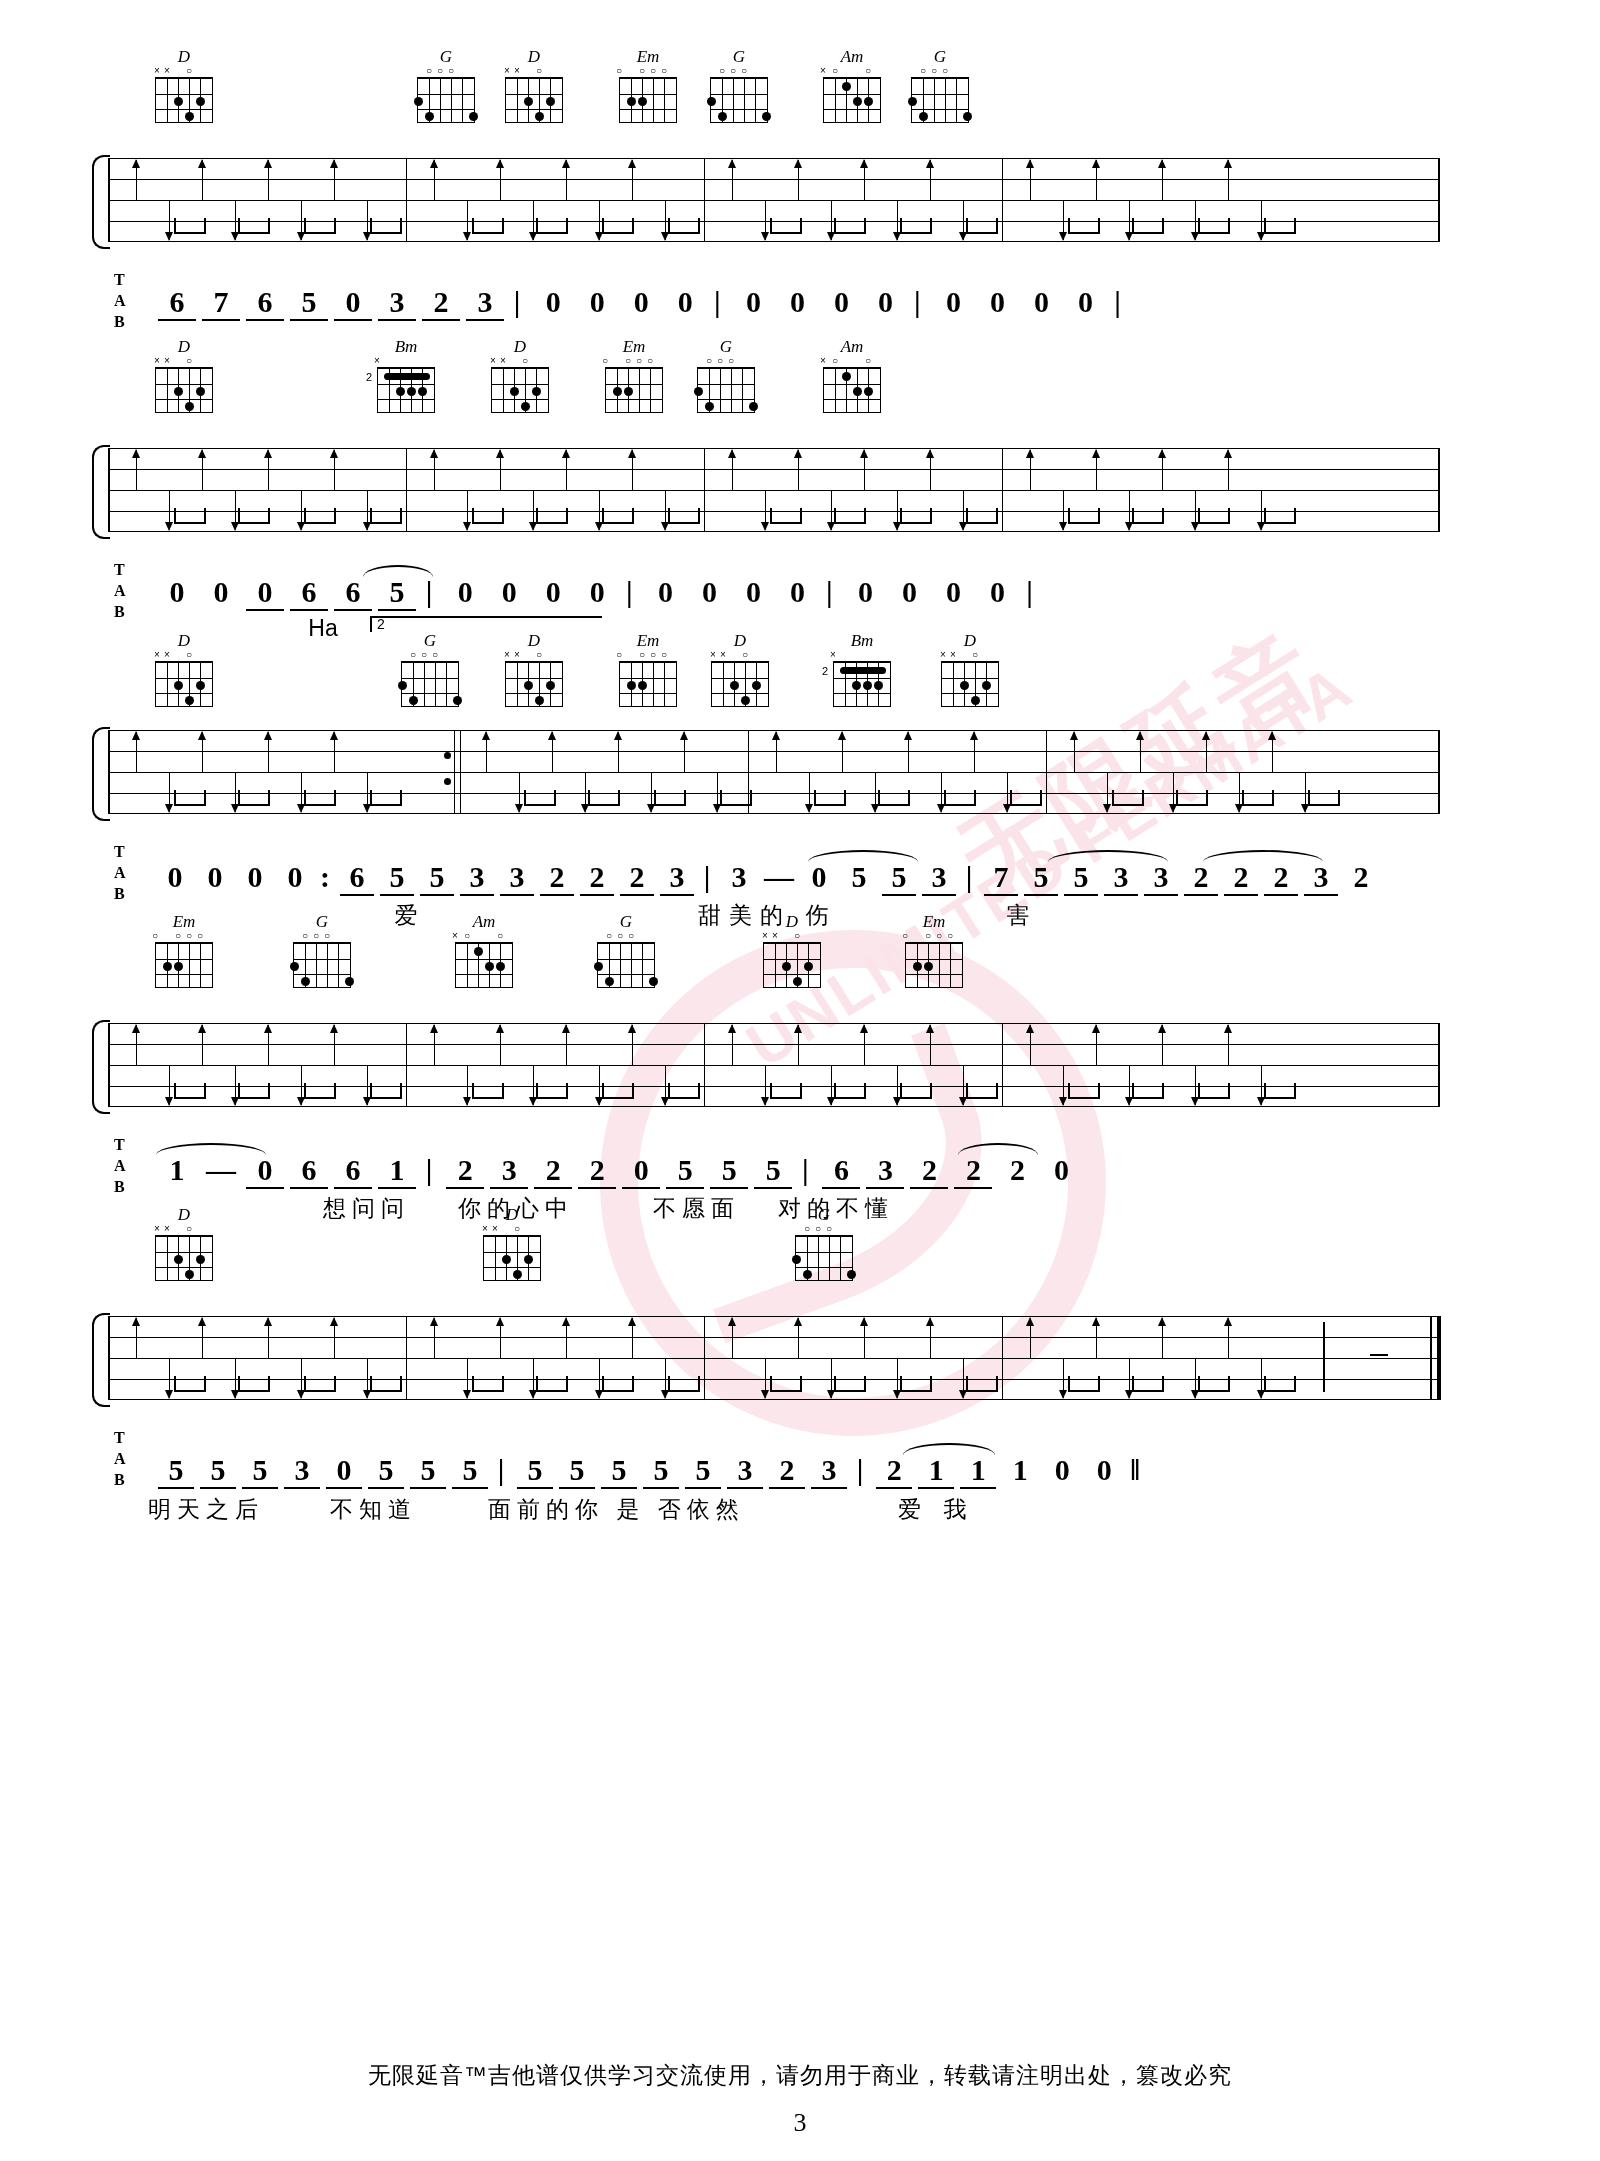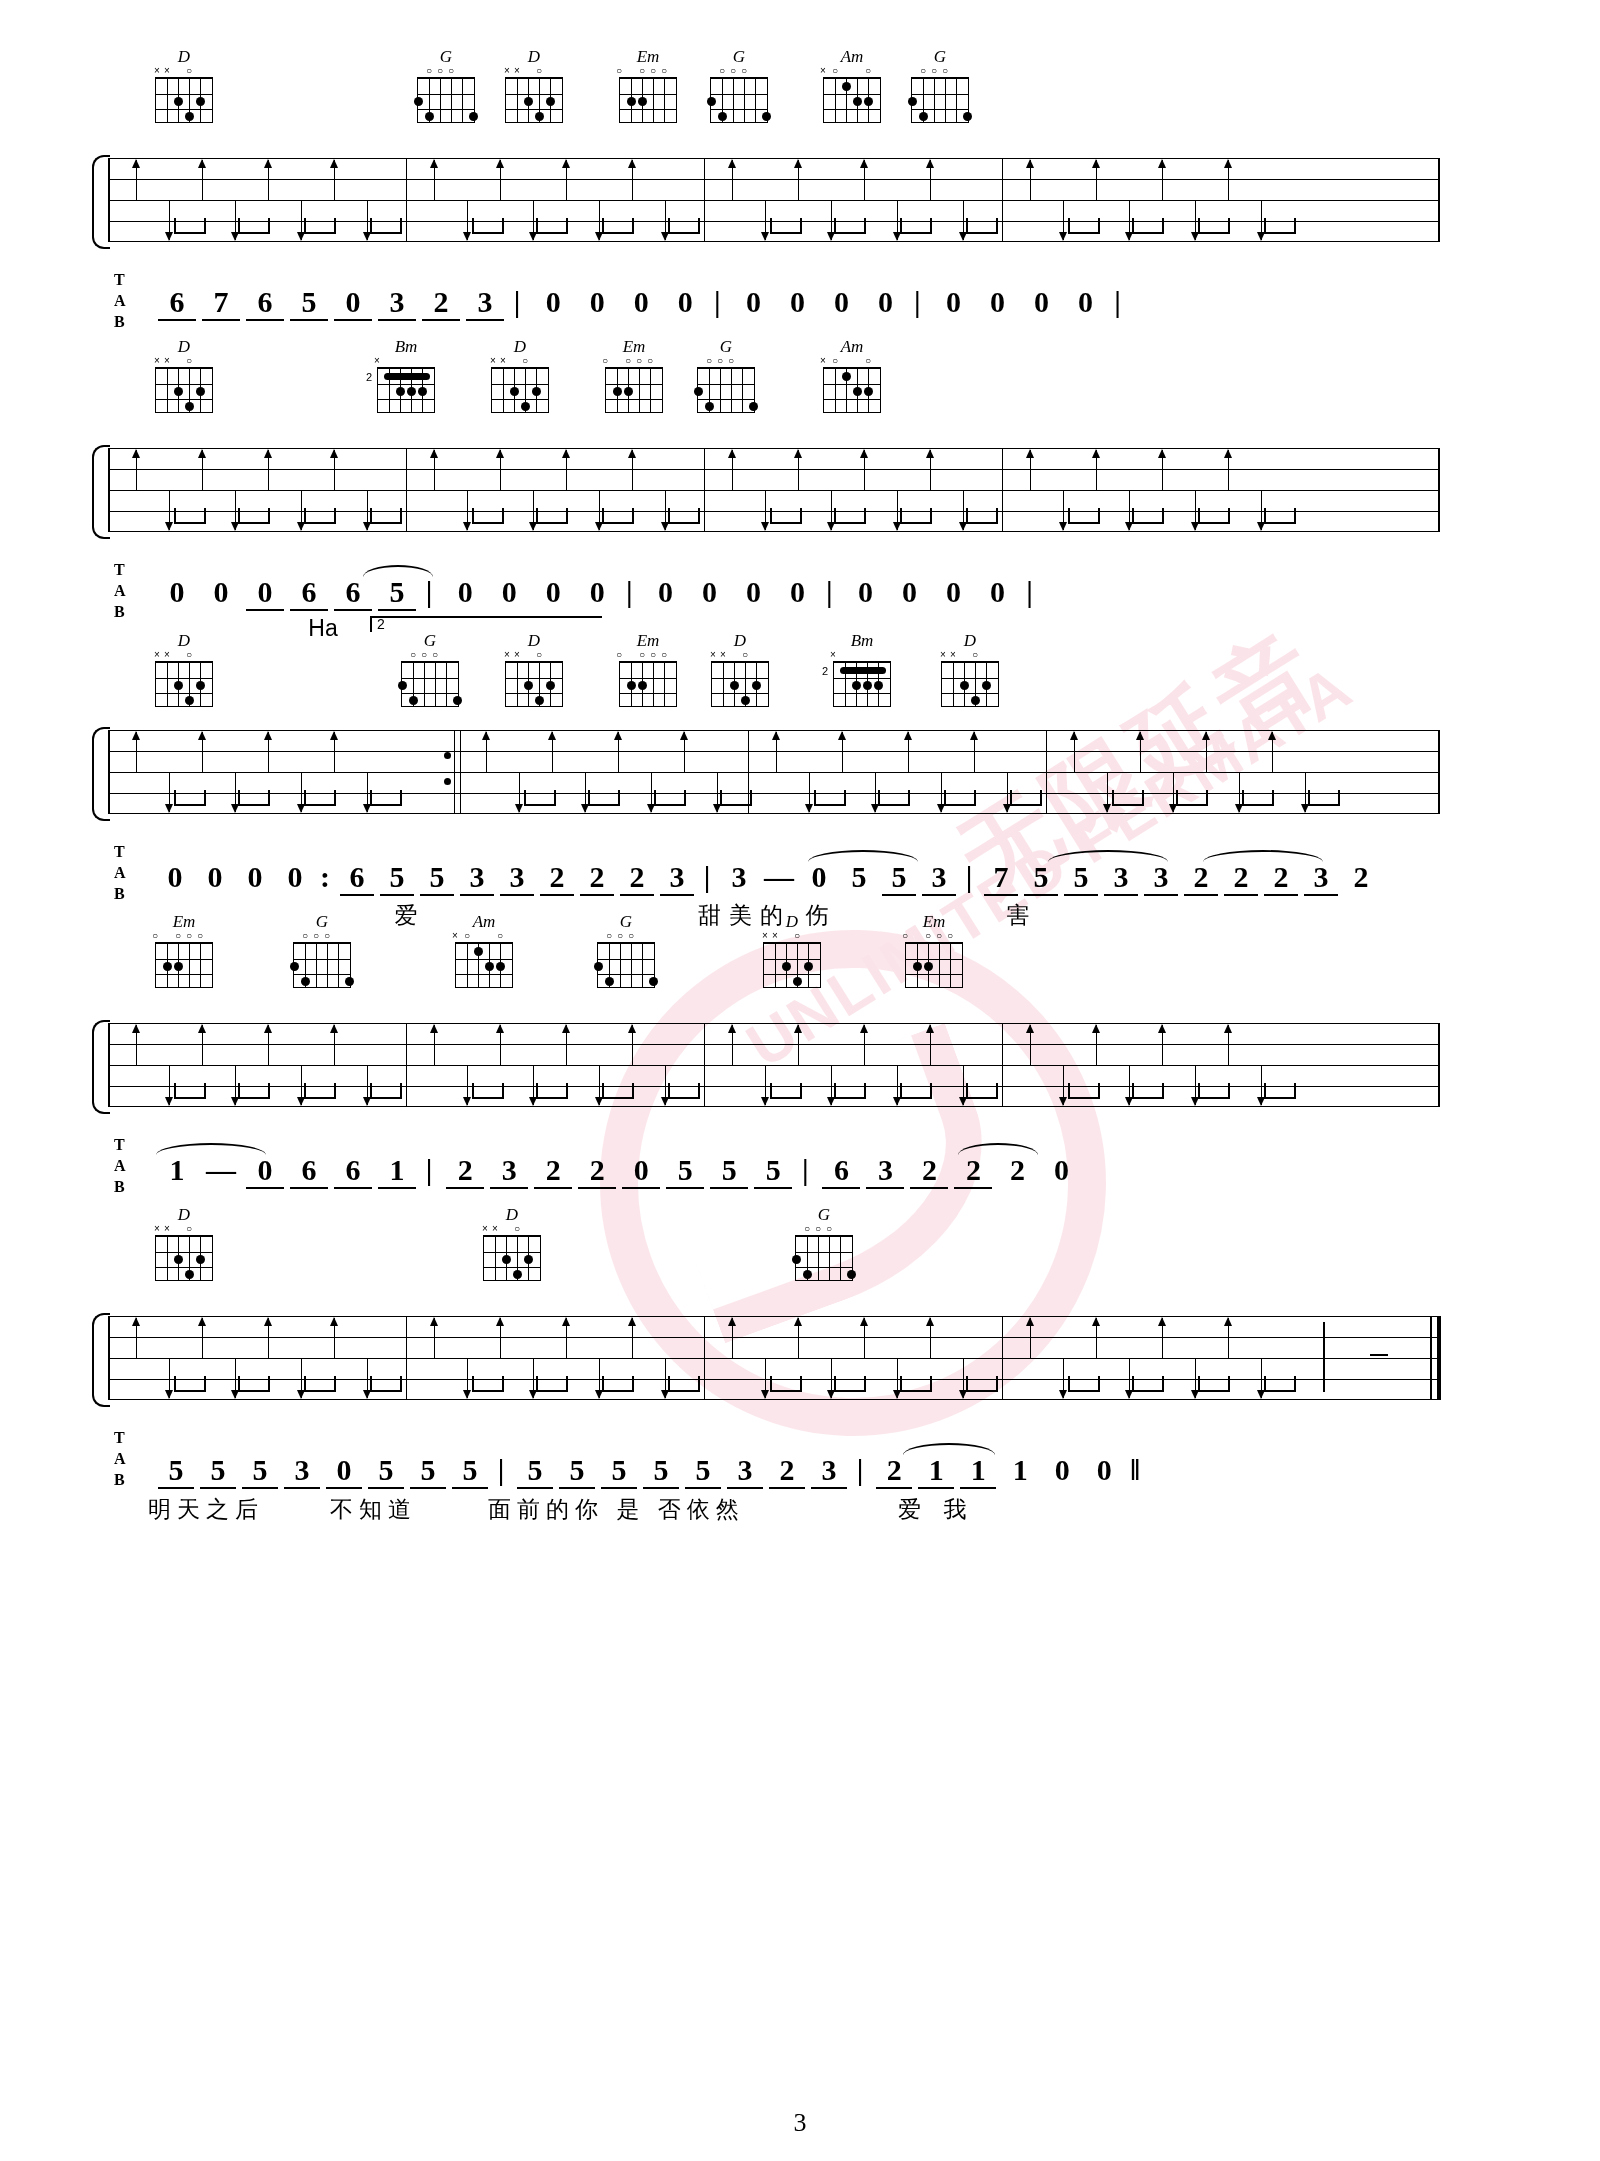--- a/index.html
+++ b/index.html
@@ -1242,20 +1242,26 @@
           <span class="n und" style="left:714.4000000000001px;width:38px;">6</span>
           <span class="n und" style="left:758.4000000000001px;width:38px;">3</span>
           <span class="n und" style="left:802.4000000000001px;width:38px;">2</span>
           <span class="n und" style="left:846.4000000000001px;width:38px;">2</span>
           <span class="n" style="left:890.4000000000001px;width:38px;">2</span>
           <span class="n" style="left:934.4000000000001px;width:38px;">0</span>
           <div class="tie" style="left:48px;top:-10px;width:110px;"></div>
           <div class="tie" style="left:850px;top:-10px;width:80px;"></div>
         </div>
       </div>
+    <div class="lyrics" style="top:288px;">
+      <div class="ly" style="left:215px;width:160px;text-align:left;letter-spacing:6px;">想问问</div>
+      <div class="ly" style="left:350px;width:230px;text-align:left;letter-spacing:6px;">你的心中</div>
+      <div class="ly" style="left:545px;width:180px;text-align:left;letter-spacing:6px;">不愿面</div>
+      <div class="ly" style="left:670px;width:250px;text-align:left;letter-spacing:6px;">对的不懂</div>
+    </div>
   </div>
 
   <div class="system" style="top:1198px;height:300px;">
     <div class="chord" style="left:150px;top:8px;">
       <div class="cname">D</div>
       <div class="marks">
           <span style="left:4px">×</span>
           <span style="left:14px">×</span>
           <span style="left:36px">○</span>
         </div>
@@ -1479,15 +1485,16 @@
         </div>
       </div>
     <div class="lyrics" style="top:296px;">
       <div class="ly" style="left:40px;width:190px;text-align:left;letter-spacing:6px;">明天之后</div>
       <div class="ly" style="left:222px;width:180px;text-align:left;letter-spacing:6px;">不知道</div>
       <div class="ly" style="left:380px;width:420px;text-align:left;letter-spacing:6px;">面前的你 是 否依然</div>
       <div class="ly" style="left:790px;width:150px;text-align:left;letter-spacing:8px;">爱 我</div>
     </div>
   </div>
 
+  <div class="footer">无限延音™吉他谱仅供学习交流使用，请勿用于商业，转载请注明出处，篡改必究</div>
   <div class="pageno">3</div>
 
 </div>
 
 </body></html>

